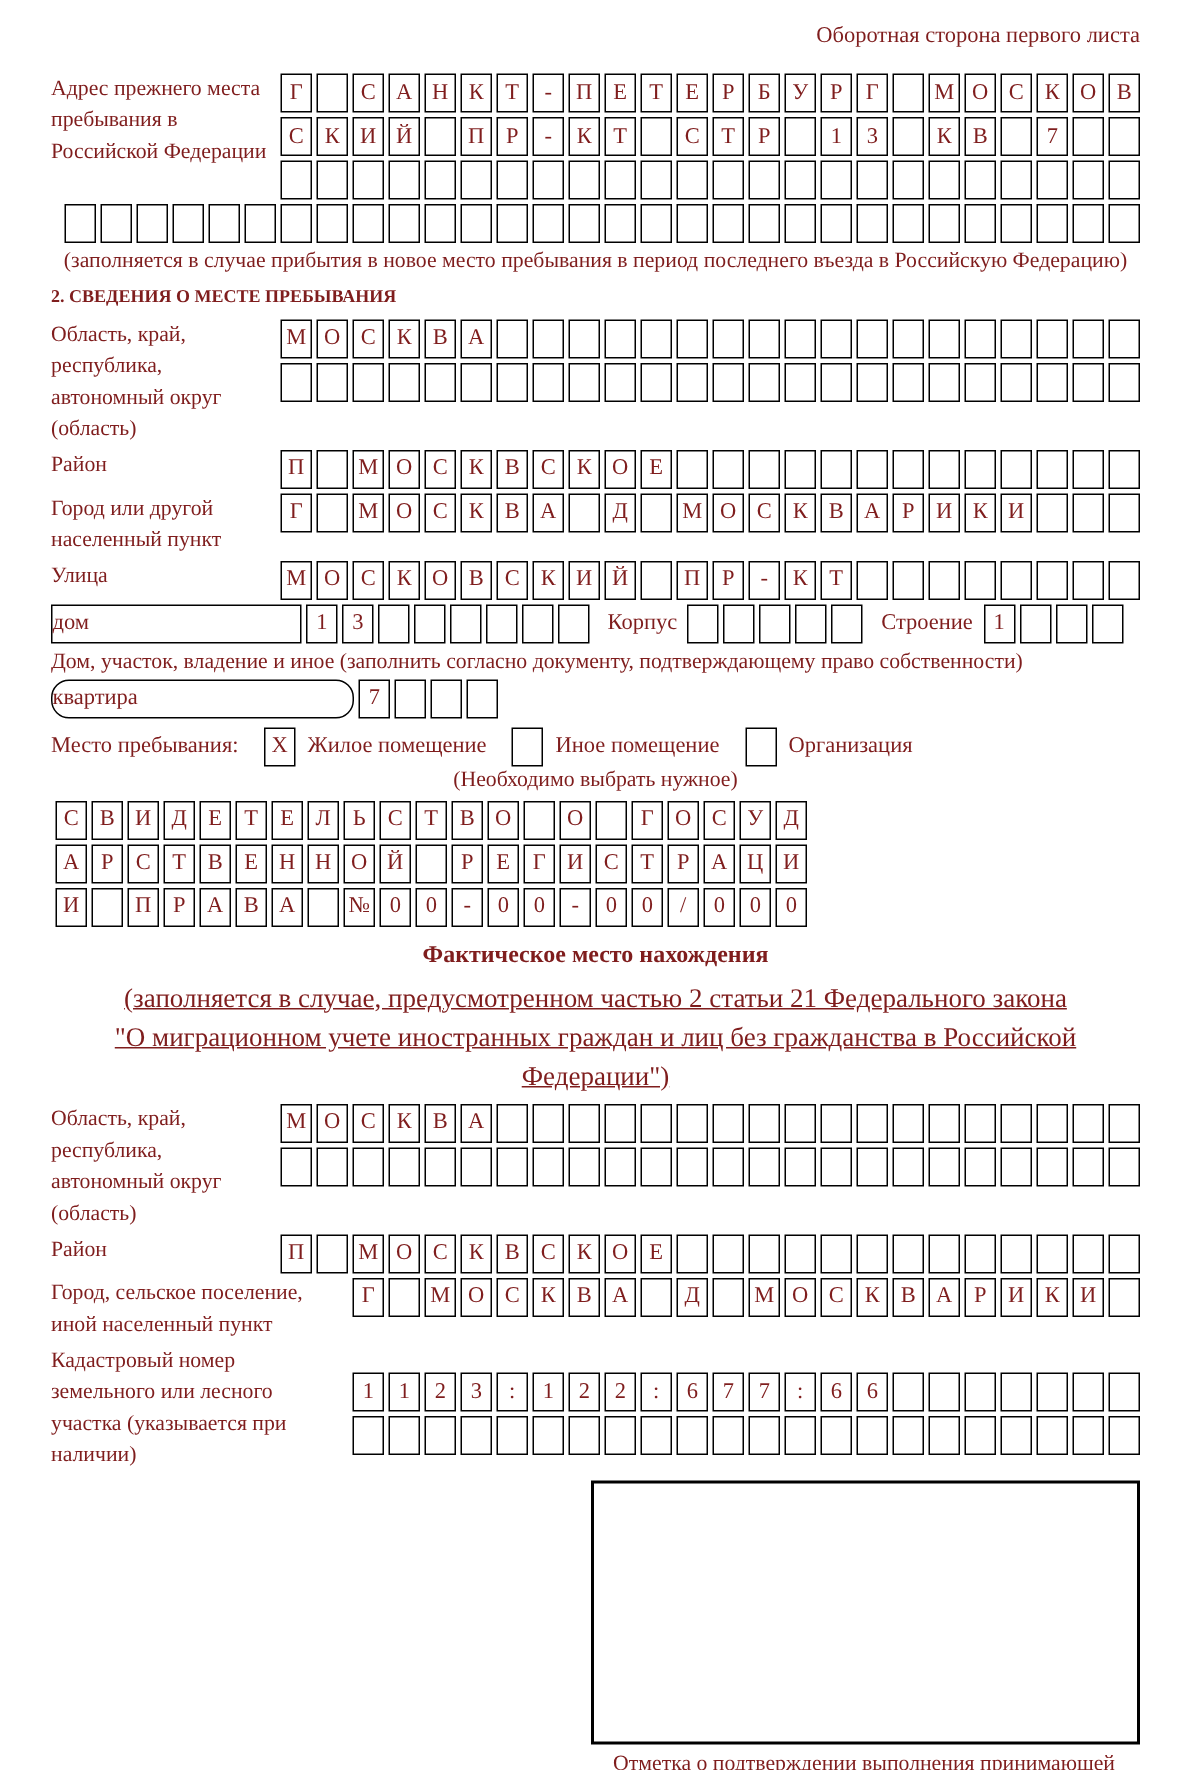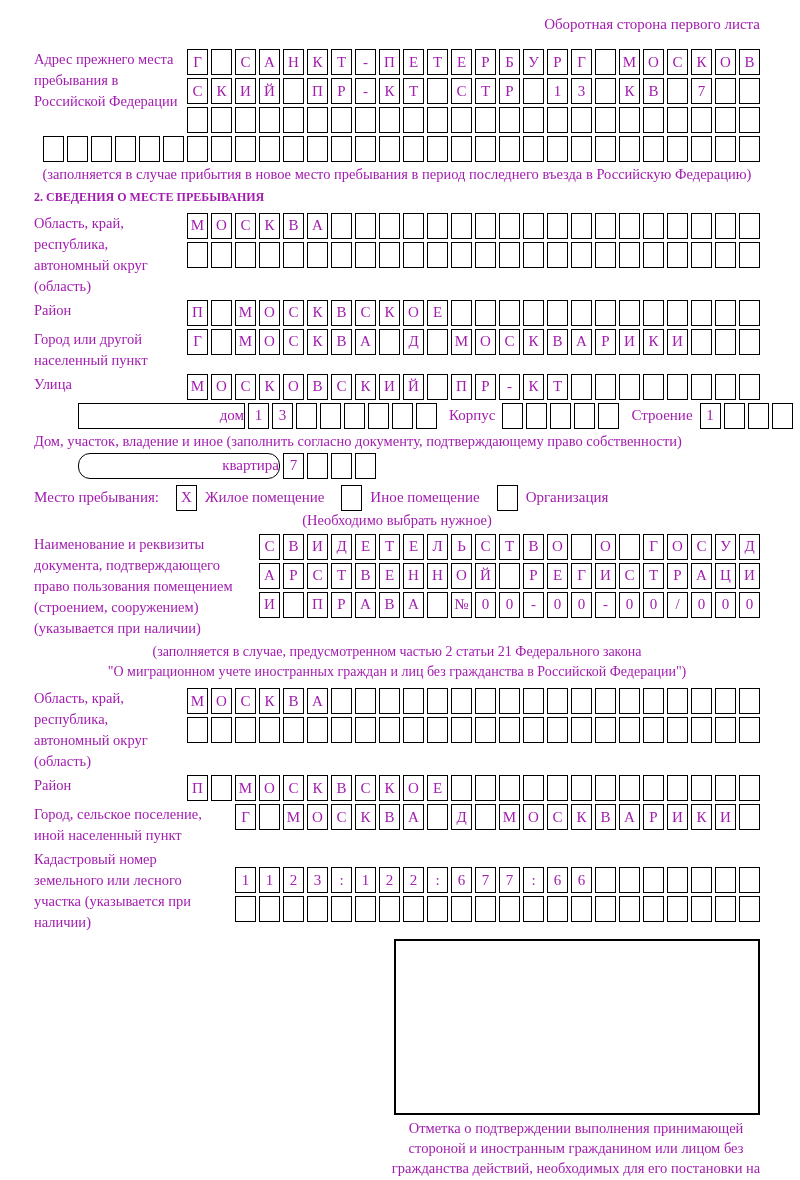--- a/index.html
+++ b/index.html
@@ -1,50 +1,50 @@
 <!DOCTYPE html>
 <html><head>
 <meta charset="utf-8">
 <style>
   html,body{margin:0;padding:0;background:#fff;}
   .page{
     width:800px;height:1180px;box-sizing:border-box;
-    padding:6px 40px 0 34px;background:#fff;color:#a21caf;
+    padding:6px 40px 0 34px;background:#fff;color:#7f1d1d;
     font-family:"Liberation Serif","DejaVu Serif",serif;
     position:relative;overflow:hidden;
   }
   .corner{text-align:right;font-size:15px;margin:10px 0 16px;}
   .frow{display:flex;align-items:flex-start;margin-bottom:3px;}
   .label{flex:1 1 auto;font-size:14.5px;line-height:1.45;padding-right:6px;}
   .rows{flex:0 0 auto;display:flex;flex-direction:column;align-items:flex-end;gap:3px;}
   .boxrow{display:flex;justify-content:flex-end;}
   .cell{
     flex:none;width:19px;height:24px;border:1.5px solid #000;margin-left:3px;
     display:flex;align-items:center;justify-content:center;
     font-size:15px;line-height:1;background:#fff;
   }
   .fullrow{margin:2px 0 3px -21px;}
   .caption{font-size:14.5px;line-height:1.3;margin-bottom:2px;}
   .center{text-align:center;}
   .h2{font-weight:bold;text-align:left;font-size:12px;margin:6px 0 8px;}
   .h2b{font-weight:bold;text-align:center;font-size:16px;margin:10px 0 6px;}
   .inline-row{display:flex;align-items:center;margin:2px 0 3px;}
   .wide-field{border:1.5px solid #000;height:24px;box-sizing:content-box;
-    display:flex;align-items:center;justify-content:flex-end;font-size:15px;flex:none;margin-left:44px;}
+    display:flex;align-items:center;justify-content:flex-start;font-size:15px;flex:none;}
   .df{width:165px;}
   .qf{width:200px;border-radius:12px;}
   .il{font-size:15px;margin:0 4px 0 12px;flex:none;}
   .mestorow{display:flex;align-items:center;font-size:15px;margin:6px 0 0;font-family:Liberation Serif, serif;}
   .mestorow .gap{margin-left:14px;}
   .mestorow .lbl{margin-left:8px;}
   .mt18{margin-top:18px;}
   .stamp{width:362px;height:172px;border:2px solid #000;margin:6px 0 4px auto;}
   .stampcap{width:392px;margin-left:auto;margin-right:-12px;text-align:center;
     font-size:14.5px;line-height:1.35;}
-  .subcap{text-align:center;font-size:14px;line-height:1.45;}
+  .subcap{text-align:center;font-size:18px;line-height:1.45;text-decoration:underline;}
 </style>
 </head>
 <body>
 
 <div class="page">
 
   <div class="corner">Оборотная сторона первого листа</div>
 
   <div class="frow">
     <div class="label">Адрес прежнего места пребывания в Российской Федерации</div>
@@ -374,21 +374,20 @@
       </span>
     <span class="lbl">Иное помещение</span>
     <span class="boxrow gap">
         <span class="cell"></span>
       </span>
     <span class="lbl">Организация</span>
   </div>
   <div class="caption center">(Необходимо выбрать нужное)</div>
 
   <div class="frow" style="margin-top:4px;">
-    <div class="label">Наименование и реквизиты документа, подтверждающего право пользования помещением (строением, сооружением) (указывается при наличии)</div>
     <div class="rows">
       <div class="boxrow">
           <span class="cell">С</span>
           <span class="cell">В</span>
           <span class="cell">И</span>
           <span class="cell">Д</span>
           <span class="cell">Е</span>
           <span class="cell">Т</span>
           <span class="cell">Е</span>
           <span class="cell">Л</span>
@@ -448,20 +447,21 @@
           <span class="cell">0</span>
           <span class="cell">0</span>
           <span class="cell">/</span>
           <span class="cell">0</span>
           <span class="cell">0</span>
           <span class="cell">0</span>
         </div>
     </div>
   </div>
 
+  <div class="h2b">Фактическое место нахождения</div>
   <div class="subcap">(заполняется в случае, предусмотренном частью 2 статьи 21 Федерального закона</div>
   <div class="subcap" style="margin-bottom:6px;">"О миграционном учете иностранных граждан и лиц без гражданства в Российской Федерации")</div>
 
   <div class="frow">
     <div class="label">Область, край, республика, автономный округ (область)</div>
     <div class="rows">
       <div class="boxrow">
           <span class="cell">М</span>
           <span class="cell">О</span>
           <span class="cell">С</span>

